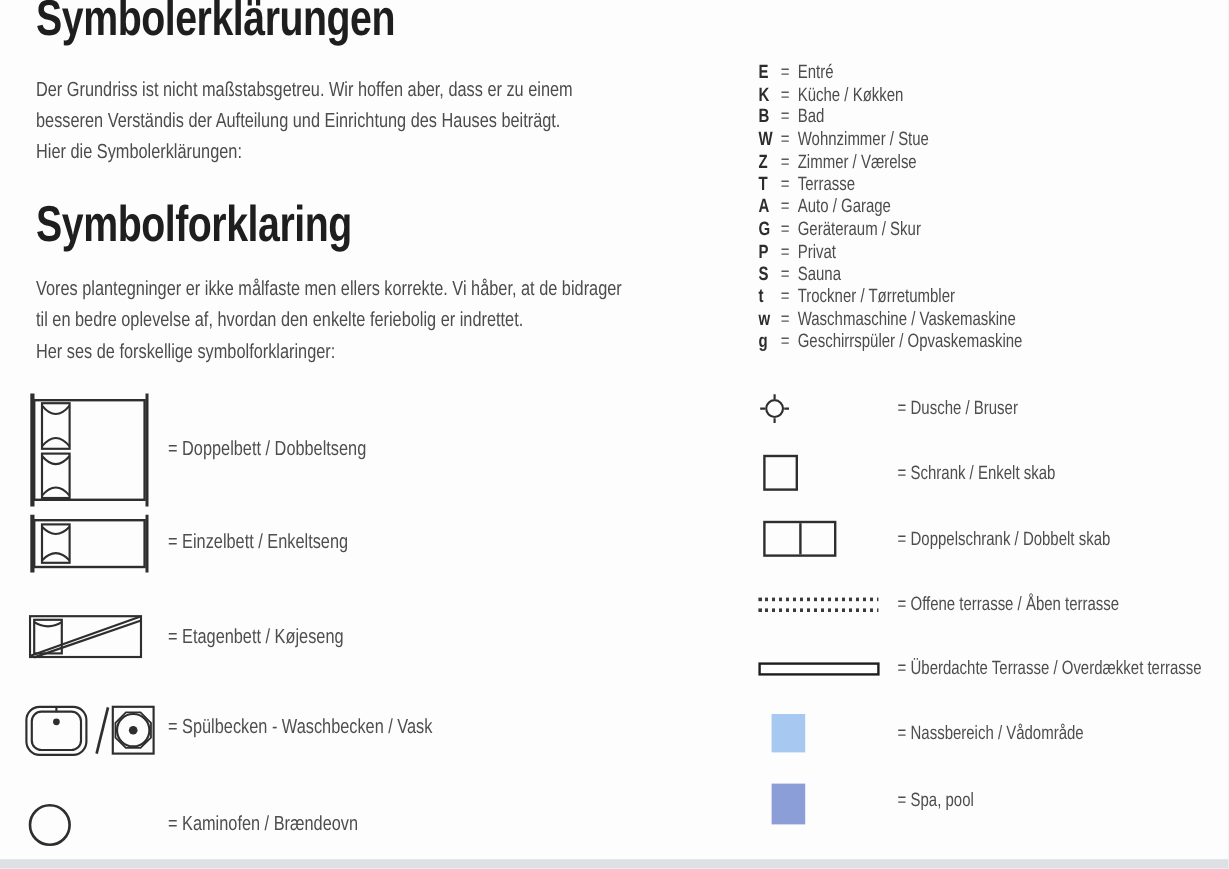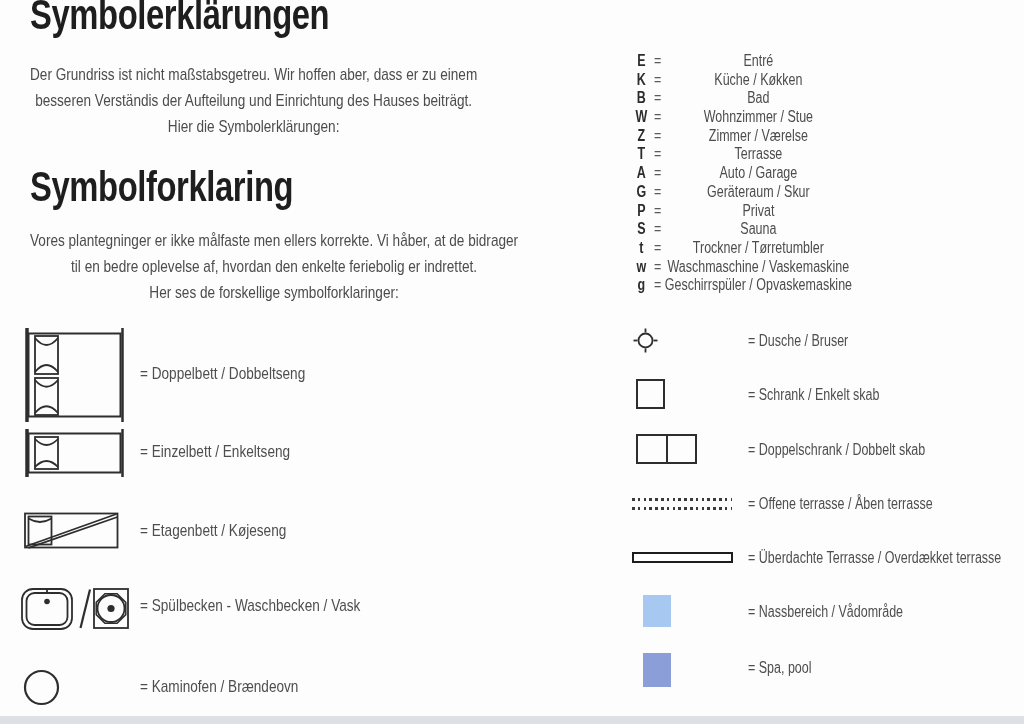--- a/index.html
+++ b/index.html
@@ -2,21 +2,20 @@
 <html><head>
 <meta charset="utf-8">
 <style>
   * { margin:0; padding:0; box-sizing:border-box; }
   html,body { background:#e8e8e8; }
   .page {
     position:relative; width:1024px; height:724px;
     background:#fdfdfd; overflow:hidden;
     font-family:"Liberation Sans","DejaVu Sans",sans-serif;
     color:#4a4a4a;
-    text-align:center;
   }
   .abs { position:absolute; }
   .cond { transform:scaleX(0.80); transform-origin:0 0; }
   h1.title {
     font-size:42px; line-height:44px; font-weight:700; color:#1e1e1e;
     letter-spacing:-0.5px; transform:scaleX(0.78); transform-origin:0 0;
     white-space:nowrap;
   }
   .para { font-size:17px; line-height:26px; color:#4c4c4c; }
   .para div { white-space:nowrap; }

